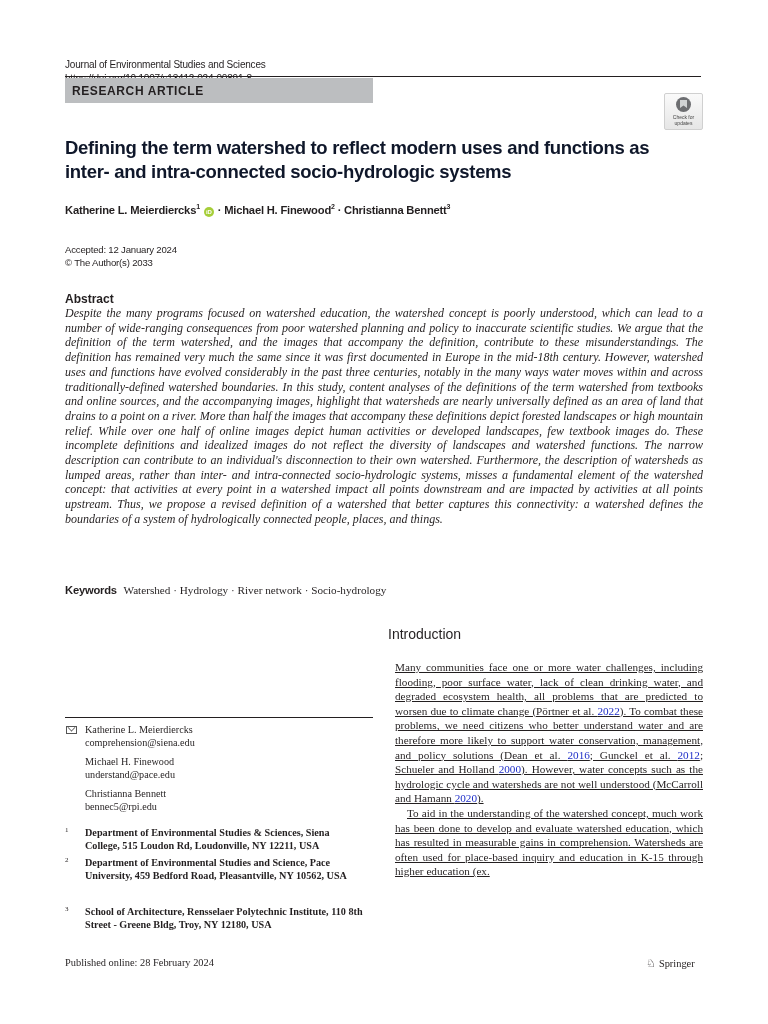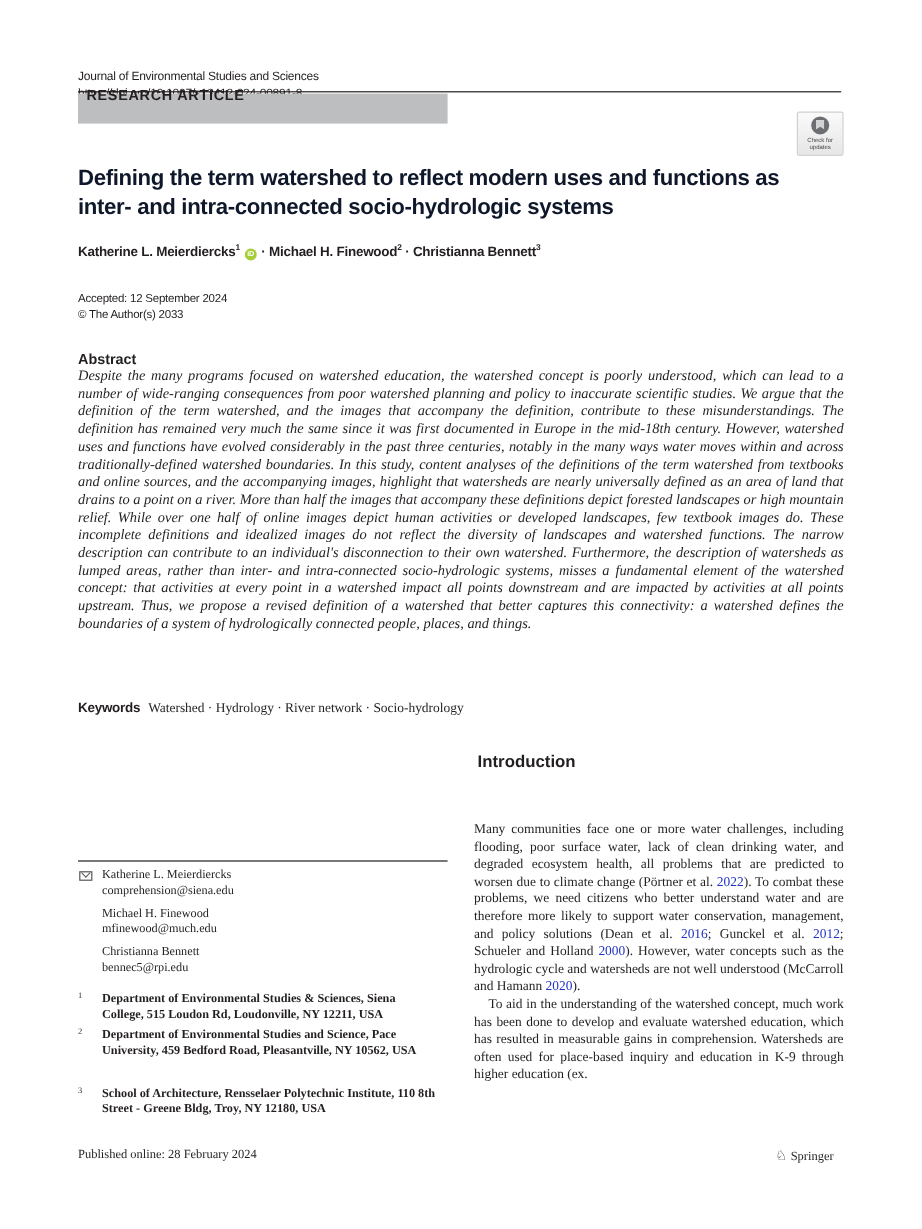--- a/index.html
+++ b/index.html
@@ -4,42 +4,42 @@
 <style>
   html, body { margin:0; padding:0; background:#ffffff; }
   body { width:768px; height:1024px; position:relative; overflow:hidden; color:#231f20; }
   .sans { font-family: "Liberation Sans", "DejaVu Sans", sans-serif; }
   .serif { font-family: "Liberation Serif", "DejaVu Serif", serif; }
   .abs { position:absolute; }
 
   .journal { left:65px; top:42px; font-size:10px; line-height:14px; letter-spacing:-0.2px;margin-top:16px; }
   .rule-top { left:65px; top:76px; width:636px; height:1px; background:#231f20; }
   .ra-bar { left:65px; top:78px; width:308px; height:25px; background:#bcbec0; }
-  .ra-label { left:72px; top:72px; font-size:12px; font-weight:bold; letter-spacing:0.6px; color:#231f20; }
+  .ra-label { left:72px; top:84px; font-size:12px; font-weight:bold; letter-spacing:0.6px; color:#231f20; }
 
   .check { left:664px; top:93px; width:37px; height:35px; border:1px solid #d0d0d0; border-radius:2px; background:linear-gradient(#fafafa,#e6e6e6); }
   .check-circle { position:absolute; left:11px; top:3px; width:15px; height:15px; border-radius:50%; background:#6d6e71; }
   .check-flag { position:absolute; left:15px; top:6px; width:7px; height:8px; background:#d1d3d4; clip-path: polygon(0 0,100% 0,100% 100%,50% 70%,0 100%); }
   .check-text { position:absolute; left:0; top:20px; width:37px; font-size:5px; line-height:6px; text-align:center; color:#444; }
 
   .title { left:65px; top:136px; width:620px; font-size:18.5px; font-weight:bold; line-height:24px; letter-spacing:-0.3px; color:#0f172a; }
   .authors { left:65px; top:203px; font-size:11.2px; font-weight:bold; letter-spacing:-0.2px; }
   .authors sup { font-size:7px; vertical-align:5px; }
   .orcid { display:inline-block; width:10px; height:10px; border-radius:50%; background:#a6ce39; color:#fff; font-size:6px; line-height:10px; text-align:center; vertical-align:0px; margin:0 1px; font-weight:bold; }
 
   .dates { left:65px; top:243px; font-size:9.6px; line-height:13px; letter-spacing:-0.2px; }
 
   .abs-head { left:65px; top:292px; font-size:12px; font-weight:bold; }
   .abstract { left:65px; top:306px; width:638px; font-size:12px; line-height:14.7px; text-align:justify;font-style:italic; }
 
   .keywords { left:65px; top:584px; font-size:11.2px; }
   .kw-label { font-family:"Liberation Sans","DejaVu Sans",sans-serif; font-weight:bold; font-size:11.2px; margin-right:4px; letter-spacing:-0.2px; }
 
-  .intro-head { left:398px; top:626px; font-size:14px; font-weight:bold; }
-  .intro { left:395px; top:684px; width:308px; font-size:11.2px; line-height:14.6px; text-align:justify; }
+  .intro-head { left:388px; top:626px; font-size:14px; font-weight:normal; }
+  .intro { left:395px; top:660px; width:308px; font-size:11.2px; line-height:14.6px; text-align:justify;text-decoration:underline; }
   .intro p { margin:0; }
   .intro p + p { text-indent:12px; }
   .cite { color:#1f2fc8; }
 
   .rule-foot { left:65px; top:717px; width:308px; height:1px; background:#231f20; }
   .corr { left:65px; top:723px; width:310px; font-size:10.2px; line-height:13px; }
   .env-icon { position:absolute; left:1px; top:3px; width:9px; height:6px; border:1px solid #555; }
   .env-icon:after { content:""; position:absolute; left:0; top:-3px; width:6px; height:6px; border-right:1px solid #555; border-bottom:1px solid #555; transform:translateX(1px) rotate(45deg) scale(0.8); }
   .corr-entry { position:absolute; left:20px; }
   .aff { position:absolute; left:0; width:310px; font-size:10.2px; line-height:13px; }
@@ -75,48 +75,48 @@
 <div class="abs authors sans">
   <span>Katherine L. Meierdiercks</span><sup>1</sup>
   <span class="orcid">iD</span>
   <span>·</span>
   <span>Michael H. Finewood</span><sup>2</sup>
   <span>·</span>
   <span>Christianna Bennett</span><sup>3</sup>
 </div>
 
 <div class="abs dates sans">
-  <div>Accepted: 12 September 2024</div>
+  <div>Accepted: 12 January 2024</div>
   <div>© The Author(s) 2033</div>
 </div>
 
 <div class="abs abs-head sans">Abstract</div>
 <div class="abs abstract serif">Despite the many programs focused on watershed education, the watershed concept is poorly understood, which can lead to a number of wide-ranging consequences from poor watershed planning and policy to inaccurate scientific studies. We argue that the definition of the term watershed, and the images that accompany the definition, contribute to these misunderstandings. The definition has remained very much the same since it was first documented in Europe in the mid-18th century. However, watershed uses and functions have evolved considerably in the past three centuries, notably in the many ways water moves within and across traditionally-defined watershed boundaries. In this study, content analyses of the definitions of the term watershed from textbooks and online sources, and the accompanying images, highlight that watersheds are nearly universally defined as an area of land that drains to a point on a river. More than half the images that accompany these definitions depict forested landscapes or high mountain relief. While over one half of online images depict human activities or developed landscapes, few textbook images do. These incomplete definitions and idealized images do not reflect the diversity of landscapes and watershed functions. The narrow description can contribute to an individual's disconnection to their own watershed. Furthermore, the description of watersheds as lumped areas, rather than inter- and intra-connected socio-hydrologic systems, misses a fundamental element of the watershed concept: that activities at every point in a watershed impact all points downstream and are impacted by activities at all points upstream. Thus, we propose a revised definition of a watershed that better captures this connectivity: a watershed defines the boundaries of a system of hydrologically connected people, places, and things.</div>
 
 <div class="abs keywords serif">
   <span class="kw-label">Keywords</span>
   <span>Watershed · Hydrology · River network · Socio-hydrology</span>
 </div>
 
 <div class="abs intro-head sans">Introduction</div>
 <div class="abs intro serif">
   <p><span>Many communities face one or more water challenges, including flooding, poor surface water, lack of clean drinking water, and degraded ecosystem health, all problems that are predicted to worsen due to climate change (Pörtner et al. </span><span class="cite">2022</span><span>). To combat these problems, we need citizens who better understand water and are therefore more likely to support water conservation, management, and policy solutions (Dean et al. </span><span class="cite">2016</span><span>; Gunckel et al. </span><span class="cite">2012</span><span>; Schueler and Holland </span><span class="cite">2000</span><span>). However, water concepts such as the hydrologic cycle and watersheds are not well understood (McCarroll and Hamann </span><span class="cite">2020</span><span>).</span></p>
-  <p>To aid in the understanding of the watershed concept, much work has been done to develop and evaluate watershed education, which has resulted in measurable gains in comprehension. Watersheds are often used for place-based inquiry and education in K-9 through higher education (ex.</p>
+  <p>To aid in the understanding of the watershed concept, much work has been done to develop and evaluate watershed education, which has resulted in measurable gains in comprehension. Watersheds are often used for place-based inquiry and education in K-15 through higher education (ex.</p>
 </div>
 
 <div class="abs rule-foot"></div>
 <div class="abs corr serif">
   <div class="env-icon"></div>
   <div class="corr-entry" style="top:0px;">
     <div>Katherine L. Meierdiercks</div>
     <div>comprehension@siena.edu</div>
   </div>
   <div class="corr-entry" style="top:32px;">
     <div>Michael H. Finewood</div>
-    <div>mfinewood@much.edu</div>
+    <div>understand@pace.edu</div>
   </div>
   <div class="corr-entry" style="top:64px;">
     <div>Christianna Bennett</div>
     <div>bennec5@rpi.edu</div>
   </div>
 
   <div class="aff" style="top:103px;">
     <span class="aff-num">1</span>
     <span class="aff-text">Department of Environmental Studies &amp; Sciences, Siena College, 515 Loudon Rd, Loudonville, NY 12211, USA</span>
   </div>

